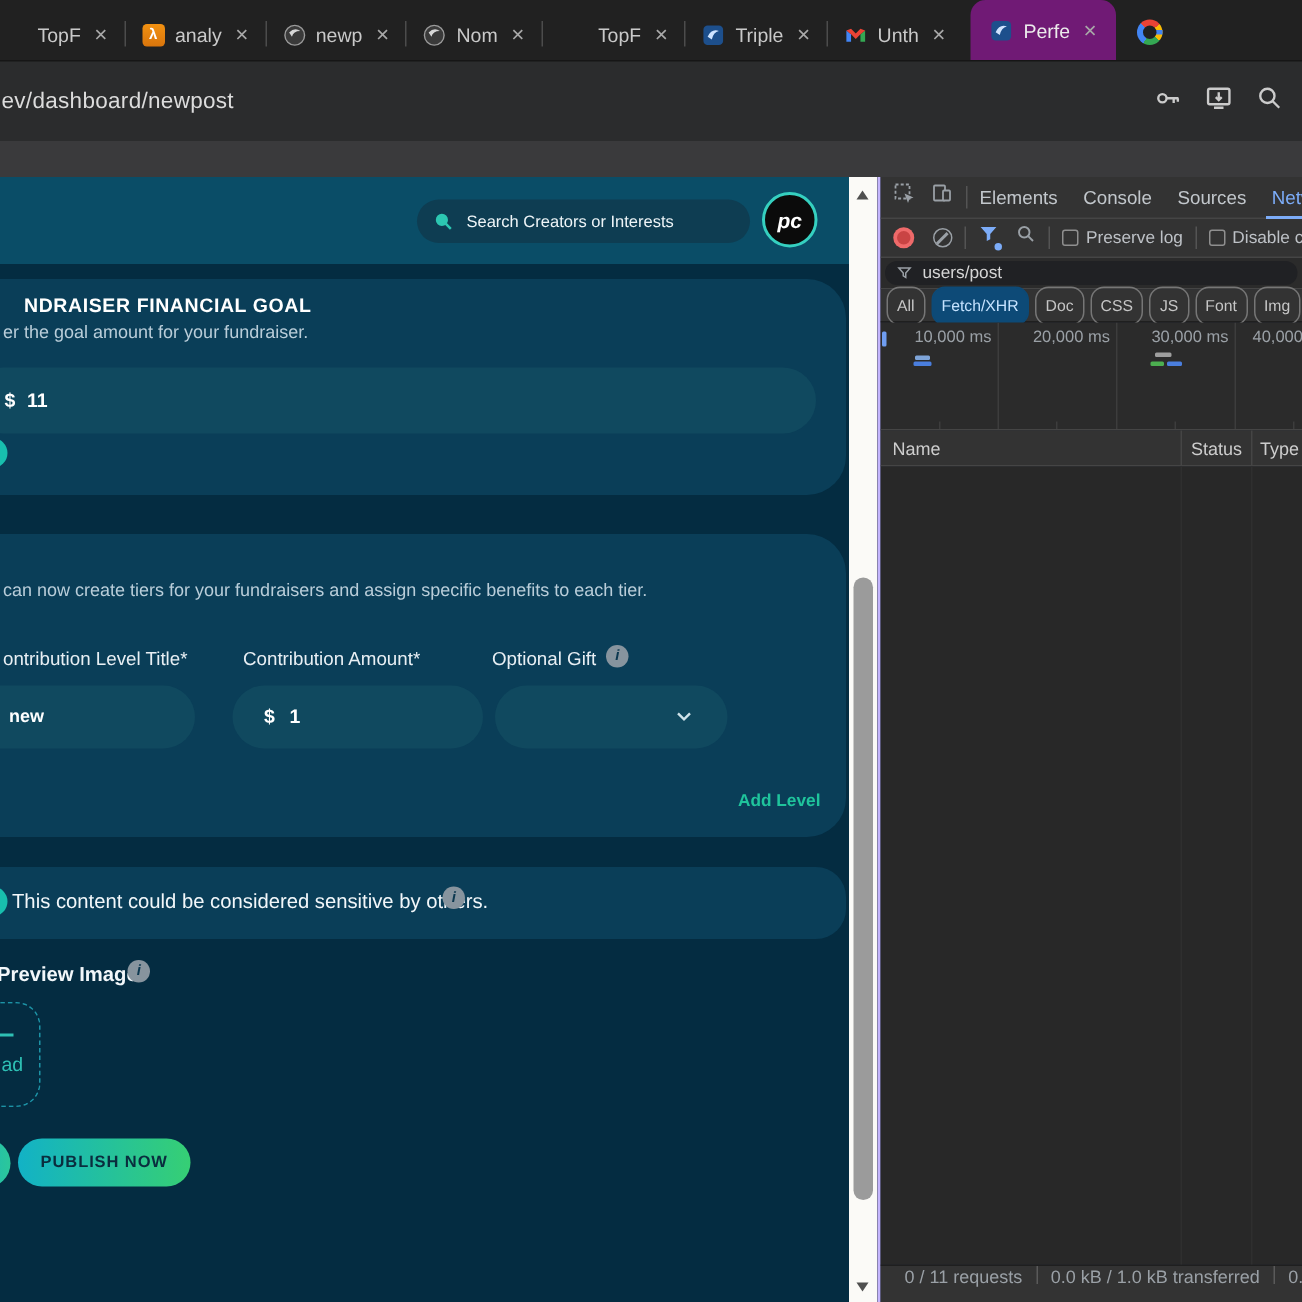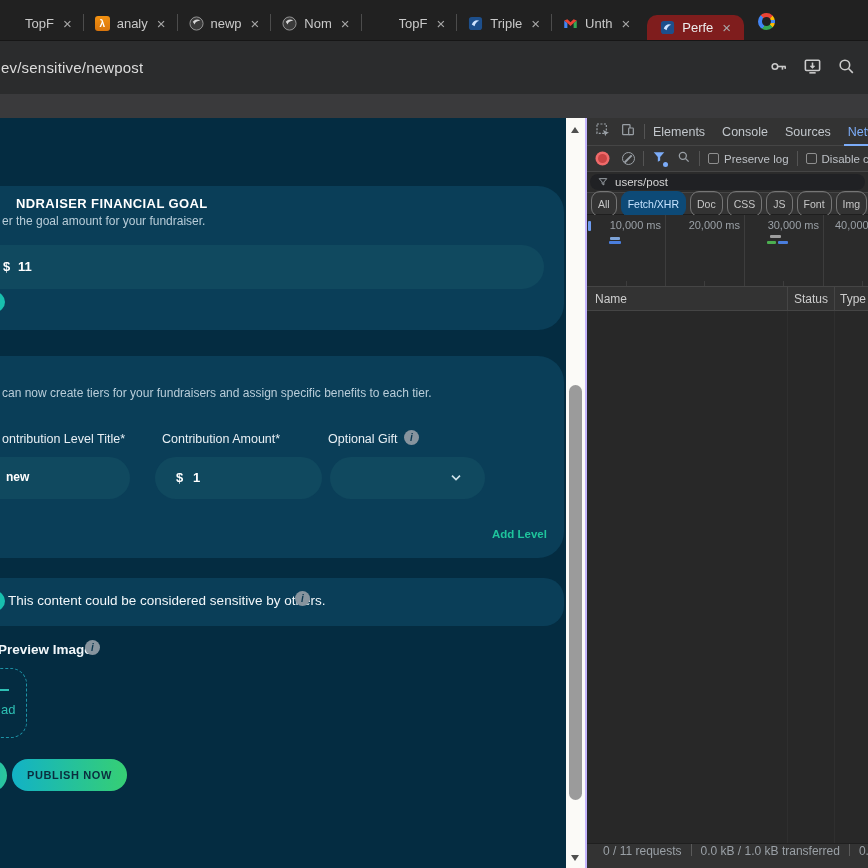--- a/index.html
+++ b/index.html
@@ -4,21 +4,21 @@
 <style>
   *{box-sizing:border-box;margin:0;padding:0}
   html,body{width:868px;height:868px;overflow:hidden;background:#111}
   body{font-family:"Liberation Sans",sans-serif}
   .screen{position:relative;width:868px;height:868px;background:#282828;overflow:hidden}
 
   
   .tabbar{position:absolute;left:0;top:0;width:868px;height:40px;background:#212121;display:flex;align-items:flex-end;overflow:hidden}
   .tab{height:34px;display:flex;align-items:center;gap:7px;padding:0 9px;color:#c9c9c9;font-size:13px;white-space:nowrap}
   .tab .tab-label{max-width:44px;overflow:hidden}
-  .tab.active{background:#7f1d1d;color:#ececec;border-radius:10px 10px 0 0;height:25px}
+  .tab.active{background:#701a75;color:#ececec;border-radius:10px 10px 0 0;height:40px}
   .tab-close{color:#a8a8a8;font-size:15px;line-height:1;margin-left:2px}
   .tab-sep{width:1px;height:17px;background:#4c4c4c;margin:0 2px 9px 2px;align-self:flex-end}
   .fav{width:15px;height:15px;display:inline-flex;align-items:center;justify-content:center;flex:0 0 auto}
   .fav svg{width:15px;height:15px}
   .lambda{background:linear-gradient(180deg,#f29111,#d9750c);border-radius:3px;color:#fff;font-weight:bold;font-size:10px;display:flex;align-items:center;justify-content:center}
   .g-logo{position:relative;width:17px;height:17px;border-radius:50%;margin:0 0 10px 14px;flex:0 0 auto;
     background:conic-gradient(from -45deg,#ea4335 0 95deg,#fbbc05 95deg 175deg,#34a853 175deg 255deg,#4285f4 255deg 360deg)}
   .g-logo::after{content:"";position:absolute;left:4px;top:4px;width:9px;height:9px;border-radius:50%;background:#212121}
   .g-logo .g-bar{position:absolute;right:0;top:7px;width:8px;height:3px;background:#4285f4}
 
@@ -175,21 +175,21 @@
         </span>
       <span class="tab-label">Perfe</span>
       <span class="tab-close">×</span>
     </div>
     <span class="g-logo">
         <span class="g-bar"></span>
       </span>
   </div>
 
   <div class="urlbar">
-    <span class="url-text">ev/sensitive/newpost</span>
+    <span class="url-text">ev/dashboard/newpost</span>
     <span class="u-icons">
       <span><svg viewBox="0 0 24 24" fill="none" stroke="currentColor" stroke-width="2">
             <circle cx="7.5" cy="12" r="3.5"></circle>
             <line x1="11" y1="12" x2="21" y2="12"></line>
             <line x1="17" y1="12" x2="17" y2="16"></line>
             <line x1="20.5" y1="12" x2="20.5" y2="15"></line>
           </svg></span>
       <span><svg viewBox="0 0 24 24" fill="none" stroke="currentColor" stroke-width="2">
             <rect x="3" y="4" width="18" height="13" rx="1.5"></rect>
             <line x1="12" y1="7" x2="12" y2="13"></line>
@@ -198,20 +198,33 @@
           </svg></span>
       <span><svg viewBox="0 0 24 24" fill="none" stroke="currentColor" stroke-width="2">
             <circle cx="10" cy="10" r="6"></circle>
             <line x1="14.5" y1="14.5" x2="20" y2="20"></line>
           </svg></span>
     </span>
   </div>
   <div class="bmstrip"></div>
 
   <div class="app">
+    <div class="app-header">
+      <div class="search-pill">
+        <svg viewBox="0 0 20 20" fill="none" stroke="currentColor" stroke-width="2.4">
+            <circle cx="8" cy="8" r="4.6" fill="currentColor" stroke="none"></circle>
+            <circle cx="8" cy="8" r="4.6"></circle>
+            <line x1="11.6" y1="11.6" x2="16.5" y2="16.5"></line>
+          </svg>
+        <span>Search Creators or Interests</span>
+      </div>
+      <div class="logo">
+          <span>pc</span>
+        </div>
+    </div>
 
     <div class="card card1"></div>
     <div class="sec-title" style="left:16px;top:78px">NDRAISER FINANCIAL GOAL</div>
     <div class="sec-sub" style="left:2px;top:96px">er the goal amount for your fundraiser.</div>
     <div class="pill" style="left:-20px;top:127px;width:564px;height:44px"></div>
     <div class="pill-text" style="left:3px;top:141px">$</div>
     <div class="pill-text" style="left:18px;top:141px">11</div>
     <div class="toggle-knob" style="left:-15px;top:174px"></div>
 
     <div class="card card2"></div>

